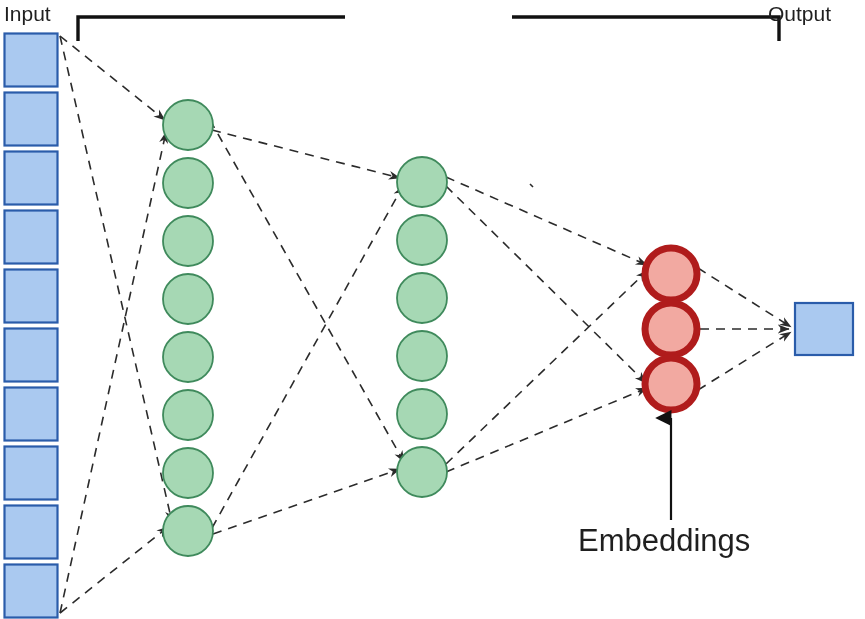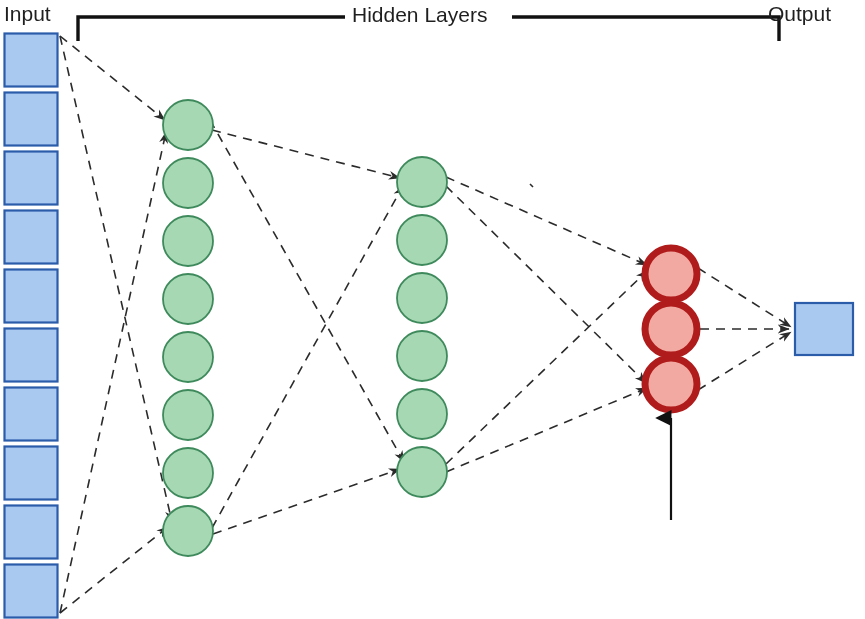--- a/index.html
+++ b/index.html
@@ -138,18 +138,18 @@
         <rect x="795" y="303" width="58" height="52" fill="#aac9f0" stroke="#2a5caa" stroke-width="2.2"></rect>
       </g>
 
     <path id="embeddings-arrow" stroke="#111111" stroke-width="2.2" fill="none" marker-end="url(#arrowSolid)" d="M671,520 L671,418"></path>
 
     <path id="hidden-bracket" stroke="#111111" stroke-width="3.4" fill="none" stroke-linecap="butt" d="M78,41 L78,17 L345,17 M512,17 L779,17 L779,41"></path>
   </svg>
 
   <div class="lbl" id="label-input">Input</div>
 
-  <div class="lbl" id="label-hidden">Hidden Layers</div>
 
   <div class="lbl" id="label-output">Output</div>
 
+  <div class="lbl" id="label-embeddings">Embeddings</div>
 
 </div>
 
 </body></html>

